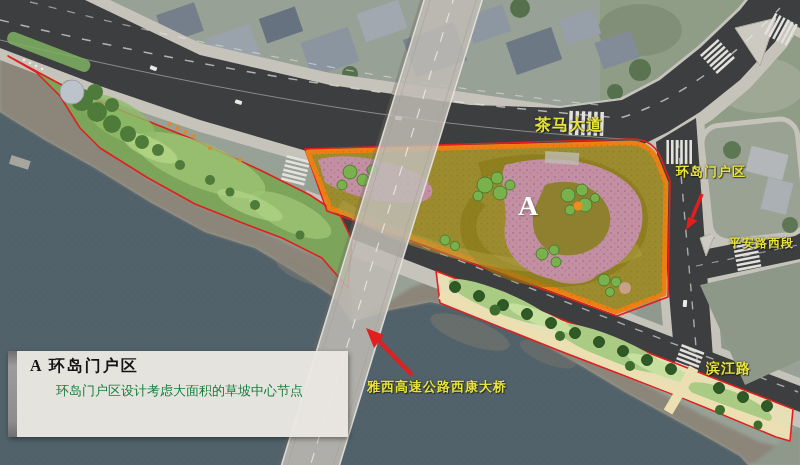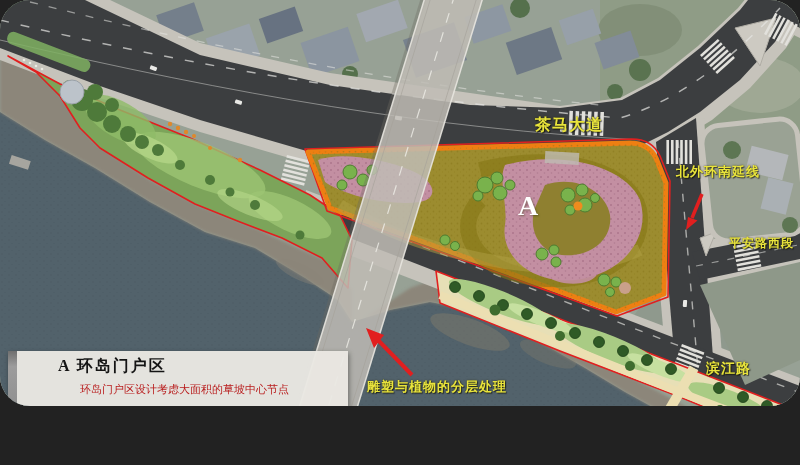--- a/index.html
+++ b/index.html
@@ -1,38 +1,38 @@
 <!DOCTYPE html>
 <html><head>
 <meta charset="utf-8">
 <style>
   html,body{margin:0;padding:0;background:#222;}
-  .stage{position:relative;width:800px;height:406px;overflow:hidden;
-         font-family:"Liberation Sans","DejaVu Sans",sans-serif;background:#97a195;border-radius:30px;}
+  .stage{position:relative;width:800px;height:465px;overflow:hidden;
+         font-family:"Liberation Sans","DejaVu Sans",sans-serif;background:#97a195;}
   .stage svg{position:absolute;left:0;top:0;}
   .lbl{position:absolute;color:#e9e43c;font-weight:700;white-space:nowrap;
        text-shadow:0 0 2px rgba(40,40,0,.85),1px 1px 1px rgba(0,0,0,.6);
        letter-spacing:1px;pointer-events:none;}
   .lbl-chama{left:535px;top:115px;font-size:16px;}
   .lbl-beiwai{left:676px;top:163px;font-size:13px;}
   .lbl-pingan{left:729px;top:235px;font-size:12px;}
   .lbl-binjiang{left:706px;top:360px;font-size:14px;}
   .lbl-bridge{left:367px;top:378px;font-size:13px;}
   .area-letter{position:absolute;left:518px;top:190px;font-size:28px;font-weight:700;
        color:#fff;font-family:"Liberation Serif","DejaVu Serif",serif;
        text-shadow:1px 1px 2px rgba(60,60,20,.55);pointer-events:none;}
   .infobox{position:absolute;left:8px;top:351px;width:340px;height:86px;
        background:rgba(234,232,227,.96);box-shadow:1px 2px 5px rgba(0,0,0,.4);}
   .infobox .bar{position:absolute;left:0;top:0;bottom:0;width:9px;
        background:linear-gradient(180deg,#6f6f6f,#9c9c9c 18%,#8c8c8c 82%,#6f6f6f);}
-  .infobox .content{position:absolute;left:9px;top:0;right:0;bottom:0;padding:5px 8px 6px 13px;margin-left:28px;}
+  .infobox .content{position:absolute;left:9px;top:0;right:0;bottom:0;padding:5px 8px 6px 13px;}
   .infobox .title{font-family:"Liberation Serif","DejaVu Serif",serif;
        font-size:16px;font-weight:700;color:#141414;letter-spacing:2px;}
   .infobox .body{font-family:"Liberation Serif","DejaVu Serif",serif;
-       font-size:11px;color:#b91c1c;line-height:1.55;margin-top:4px;}
+       font-size:13px;color:#15803d;line-height:1.55;margin-top:4px;}
   .infobox .line1{padding-left:2em;}
 </style>
 </head>
 <body>
 
 <div class="stage">
 <svg width="800" height="465" viewBox="0 0 800 465">
   <defs>
     <pattern id="wdots" width="7" height="7" patternUnits="userSpaceOnUse">
       <circle cx="2" cy="2" r="0.8" fill="#47555e"></circle>
@@ -307,24 +307,24 @@
       <path d="M366,328 L384,335 L374,348 Z" fill="#e11f1f"></path>
     </g>
     <g>
       <line x1="702" y1="194" x2="692" y2="218" stroke="#e11f1f" stroke-width="3.5"></line>
       <path d="M686,230 L697.5,220.5 L688,217 Z" fill="#e11f1f"></path>
     </g>
   </g>
 </svg>
 
 <div class="lbl lbl-chama">茶马大道</div>
-<div class="lbl lbl-beiwai">北外环南延线</div>
+<div class="lbl lbl-beiwai">环岛门户区</div>
 <div class="lbl lbl-pingan">平安路西段</div>
 <div class="lbl lbl-binjiang">滨江路</div>
-<div class="lbl lbl-bridge">雕塑与植物的分层处理</div>
+<div class="lbl lbl-bridge">雅西高速公路西康大桥</div>
 <div class="area-letter">A</div>
 
 <div class="infobox">
   <div class="bar"></div>
   <div class="content">
     <div class="title">A 环岛门户区</div>
     <div class="body">
       <div class="line1">环岛门户区设计考虑大面积的草坡中心节点</div>
     </div>
   </div>

